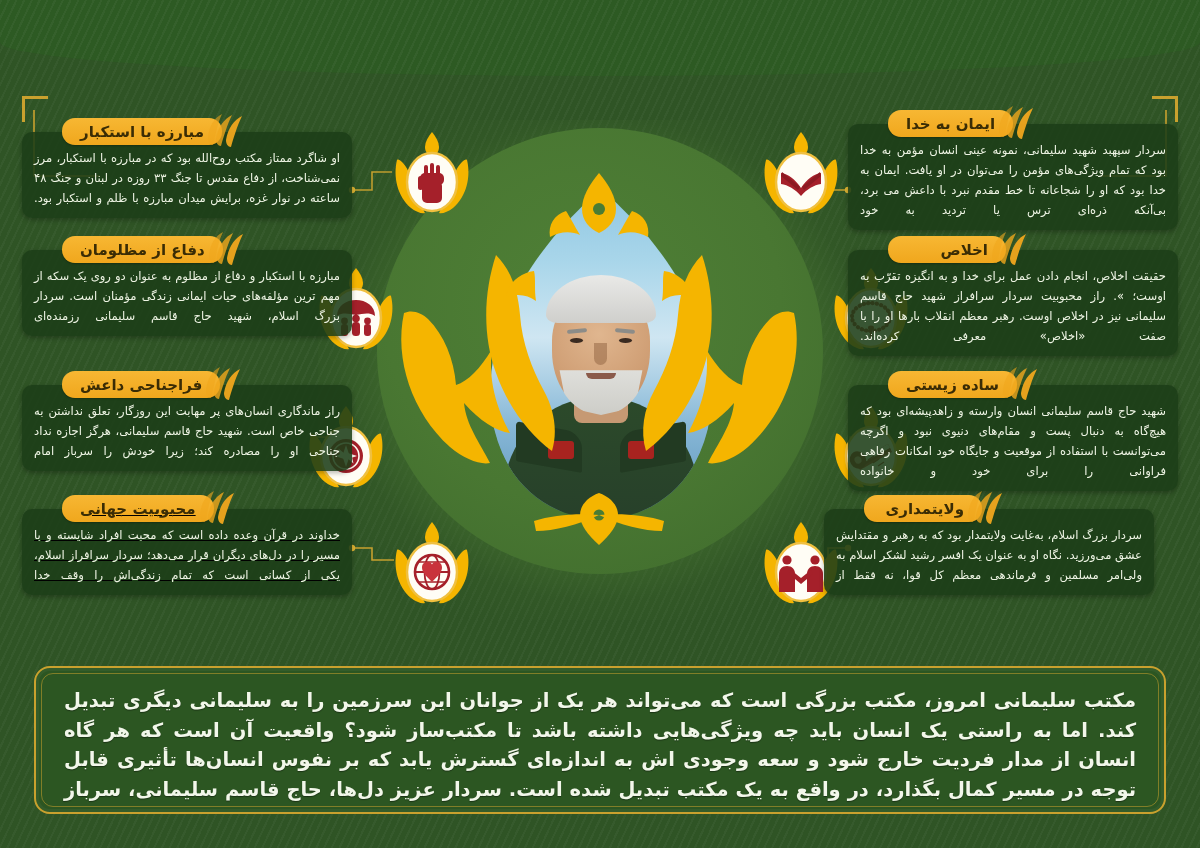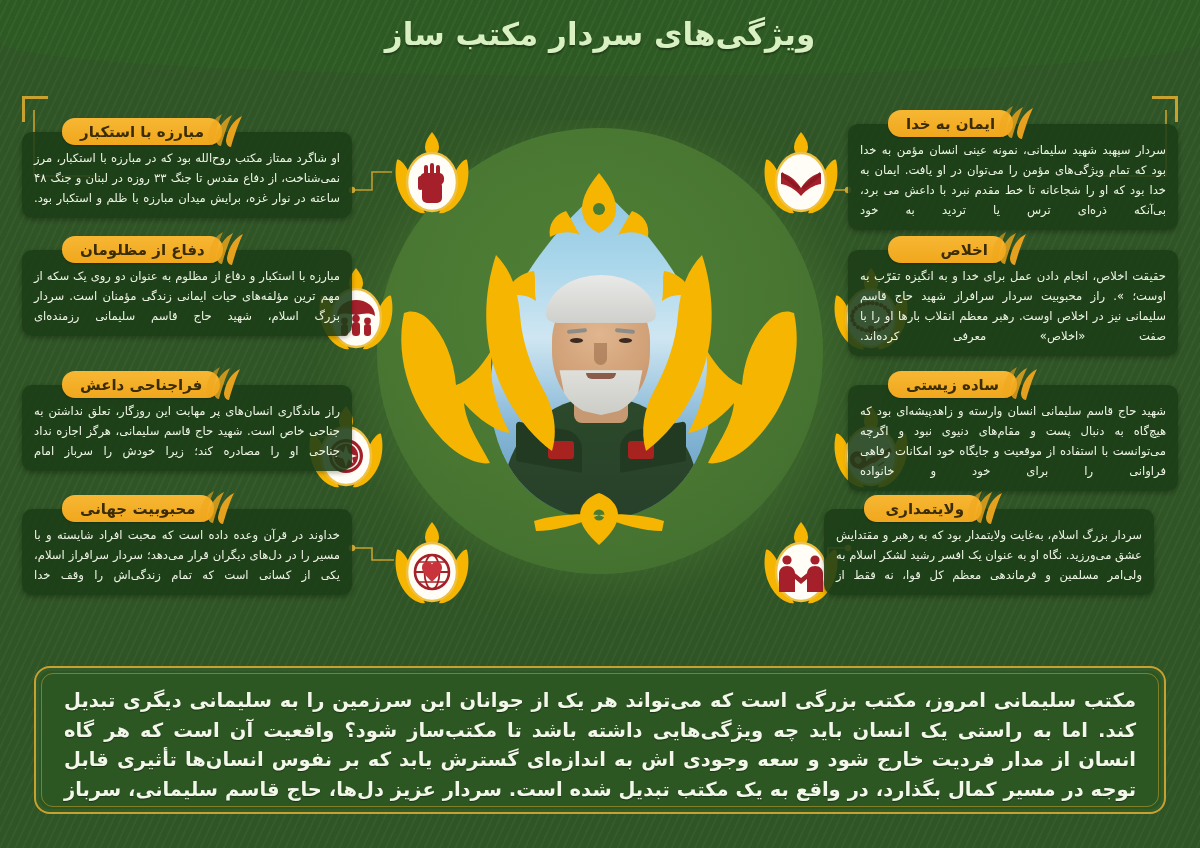--- a/index.html
+++ b/index.html
@@ -172,21 +172,20 @@
     text-shadow: 0 1px 1px rgba(0,0,0,0.4);
     overflow:hidden;
   }
 </style>
 </head>
 <body>
 
 <div id="stage">
 
   <div id="header-band"></div>
-  <div id="page-title">ویژگی‌های سردار مکتب ساز</div>
 
   <div class="corner-bracket" id="br-tl"></div>
   <div class="corner-bracket" id="br-tr"></div>
 
   <svg id="connectors">
     <g fill="none" stroke="#c9a12e" stroke-width="1.6">
 
       <path d="M352,190 L372,190 L372,172 L392,172"></path>
       <path d="M330,300 L350,300 L350,300 L322,300"></path>
       <path d="M352,300 L352,318 L372,318"></path>
@@ -475,21 +474,21 @@
           <path d="M6,2 C14,6 20,14 22,26 C22,30 20,33 17,33 C15,26 11,12 6,2 Z" opacity="0.95"></path>
           <path d="M16,1 C24,5 30,13 32,25 C32,29 30,32 27,32 C25,25 21,11 16,1 Z" opacity="0.8"></path>
           <path d="M26,0 C34,4 39,12 40,24 C40,28 38,31 35,31 C33,24 31,10 26,0 Z" opacity="0.6"></path>
         </g>
       </svg>
       <span>فراجناحی داعش</span>
     </div>
     <div class="body">راز ماندگاری انسان‌های پر مهابت این روزگار، تعلق نداشتن به جناحی خاص است. شهید حاج قاسم سلیمانی، هرگز اجازه نداد جناحی او را مصادره کند؛ زیرا خودش را سرباز امام</div>
   </div>
 
-  <div class="panel left" style="left:22px; top:495px;">
+  <div class="panel left" style="left:22px; top:495px;text-decoration:underline;">
     <div class="tag">
       <svg class="swoosh" viewBox="0 0 40 34">
         <g fill="#f0a71d">
           <path d="M6,2 C14,6 20,14 22,26 C22,30 20,33 17,33 C15,26 11,12 6,2 Z" opacity="0.95"></path>
           <path d="M16,1 C24,5 30,13 32,25 C32,29 30,32 27,32 C25,25 21,11 16,1 Z" opacity="0.8"></path>
           <path d="M26,0 C34,4 39,12 40,24 C40,28 38,31 35,31 C33,24 31,10 26,0 Z" opacity="0.6"></path>
         </g>
       </svg>
       <span>محبوبیت جهانی</span>
     </div>

